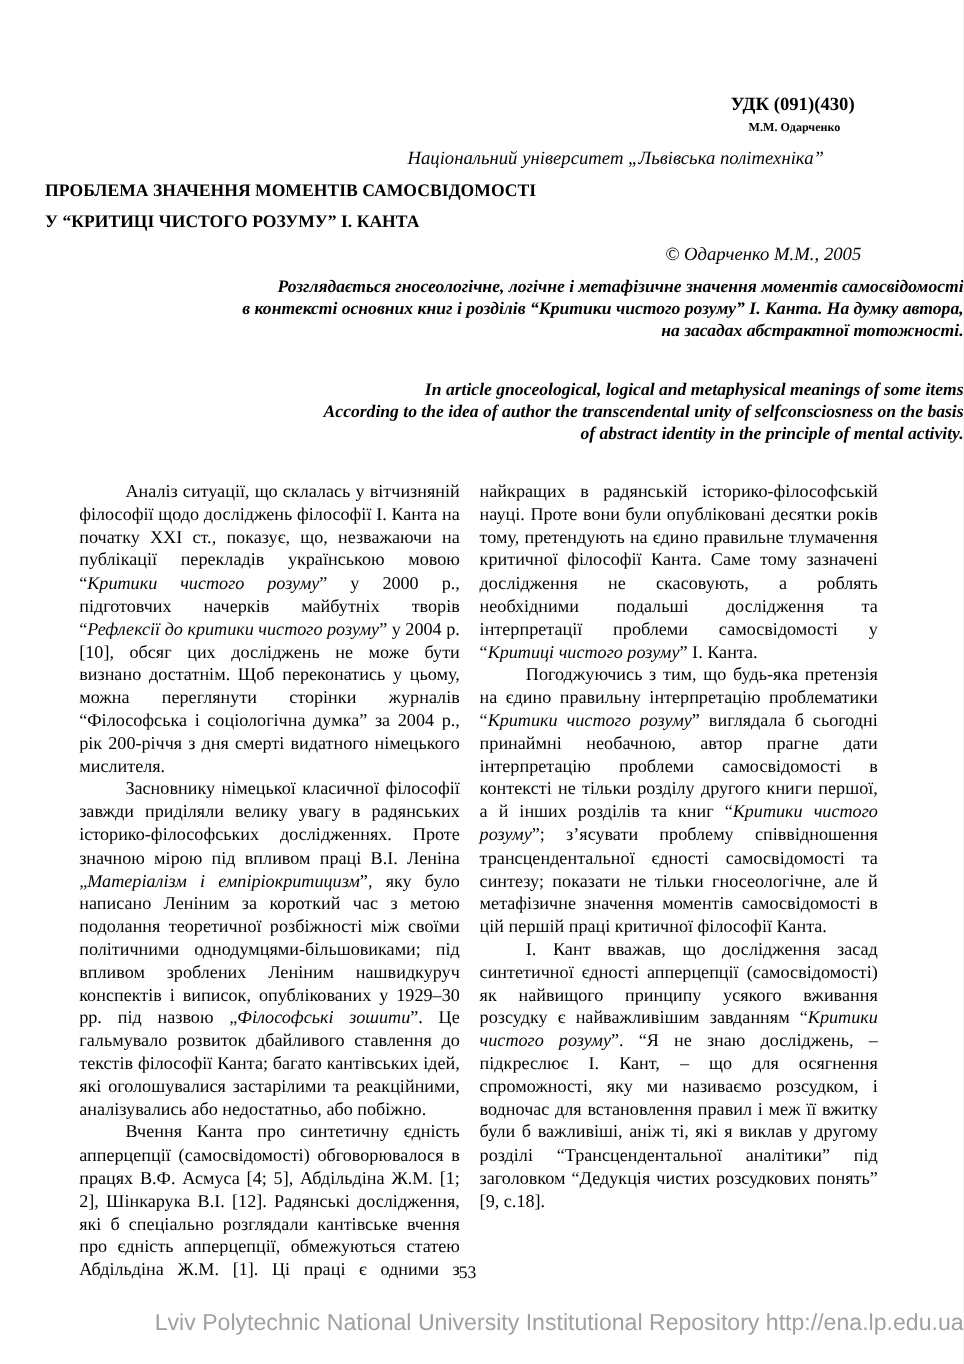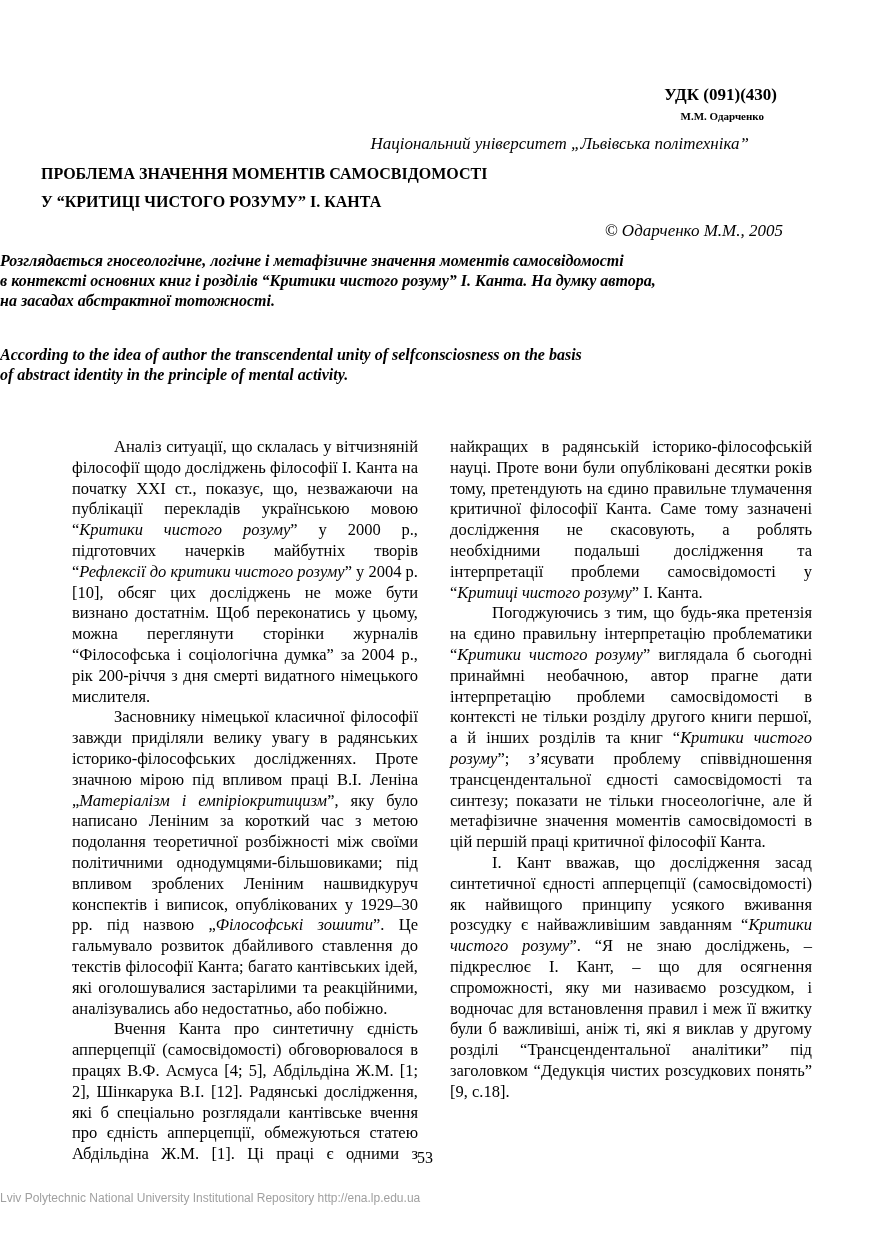--- a/index.html
+++ b/index.html
@@ -31,52 +31,52 @@
     top: 160px; left: 0; width: 876px;
     text-align: left;
     font-weight: bold; font-size: 16px; line-height: 28px; padding-left: 41px;
   }
   .copyright {
     top: 221px; right: 93px;
     font-style: italic; font-size: 17px; text-align: center;
   }
   .abstract {
     left: 0; width: 876px;
-    text-align: left;
+    text-align: right;
     font-weight: bold; font-style: italic;
     font-size: 16px; line-height: 20px;
   }
   .abstract-uk { top: 251px; }
   .abstract-en { top: 345px; }
   .body-cols {
     top: 437px; left: 72px;
-    display: flex; gap: 32px;
+    display: flex; gap: 18px;
   }
   .col-left  { width: 346px; }
   .col-right { width: 362px; }
   .para {
     margin: 0;
     text-align: justify;
     text-indent: 42px;
     font-size: 16.5px;
     line-height: 20.8px;
   }
   .para.noindent { text-indent: 0; }
   .para.justify-last { text-align-last: justify; }
   .it { font-style: italic; }
   .page-number {
     top: 1149px; left: 0; width: 850px;
     text-align: center;
     font-size: 16px;
   }
   .repo-footer {
     top: 1191px; left: 0; width: 876px;
-    text-align: left;
+    text-align: right;
     font-family: "Liberation Sans", "DejaVu Sans", sans-serif;
-    font-size: 12px;
+    font-size: 21px;
     color: #a0a0a0;
   }
 </style>
 </head>
 <body>
 
 <div class="page">
 
   <div class="abs udc">УДК (091)(430)</div>
 
@@ -91,20 +91,21 @@
 
   <div class="abs copyright">© Одарченко М.М., 2005</div>
 
   <div class="abs abstract abstract-uk">
       <div>Розглядається гносеологічне, логічне і метафізичне значення моментів самосвідомості</div>
       <div>в контексті основних книг і розділів “Критики чистого розуму” І. Канта. На думку автора,</div>
       <div>на засадах абстрактної тотожності.</div>
     </div>
 
   <div class="abs abstract abstract-en">
+      <div>In article gnoceological, logical and metaphysical meanings of some items</div>
       <div>According to the idea of author the transcendental unity of selfconsciosness on the basis</div>
       <div>of abstract identity in the principle of mental activity.</div>
     </div>
 
   <div class="abs body-cols">
     <div class="col-left">
         <p class="para"><span>Аналіз ситуації, що склалась у вітчизняній філософії щодо досліджень філософії І. Канта на початку XXI ст., показує, що, незважаючи на публікації перекладів українською мовою “</span><span class="it">Критики чистого розуму</span><span>” у 2000 р., підготовчих начерків майбутніх творів “</span><span class="it">Рефлексії до критики чистого розуму</span><span>” у 2004 р. [10], обсяг цих досліджень не може бути визнано достатнім. Щоб переконатись у цьому, можна переглянути сторінки журналів “Філософська і соціологічна думка” за 2004 р., рік 200-річчя з дня смерті видатного німецького мислителя.</span></p>
         <p class="para"><span>Засновнику німецької класичної філософії завжди приділяли велику увагу в радянських історико-філософських дослідженнях. Проте значною мірою під впливом праці В.І. Леніна „</span><span class="it">Матеріалізм і емпіріокритицизм</span><span>”, яку було написано Леніним за короткий час з метою подолання теоретичної розбіжності між своїми політичними однодумцями-більшовиками; під впливом зроблених Леніним нашвидкуруч конспектів і виписок, опублікованих у 1929–30 рр. під назвою „</span><span class="it">Філософські зошити</span><span>”. Це гальмувало розвиток дбайливого ставлення до текстів філософії Канта; багато кантівських ідей, які оголошувалися застарілими та реакційними, аналізувались або недостатньо, або побіжно.</span></p>
         <p class="para justify-last"><span>Вчення Канта про синтетичну єдність апперцепції (самосвідомості) обговорювалося в працях В.Ф. Асмуса [4; 5], Абдільдіна Ж.М. [1; 2], Шінкарука В.І. [12]. Радянські дослідження, які б спеціально розглядали кантівське вчення про єдність апперцепції, обмежуються статею Абдільдіна Ж.М. [1]. Ці праці є одними з</span></p>
       </div>

